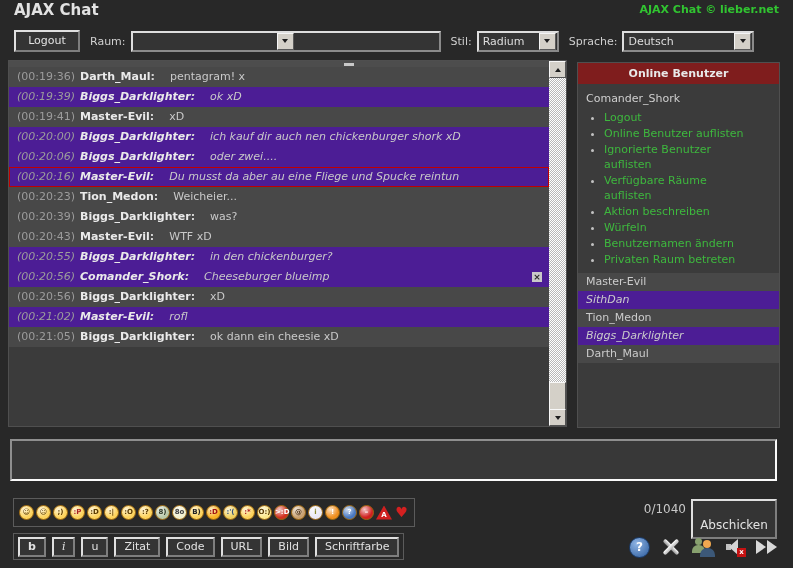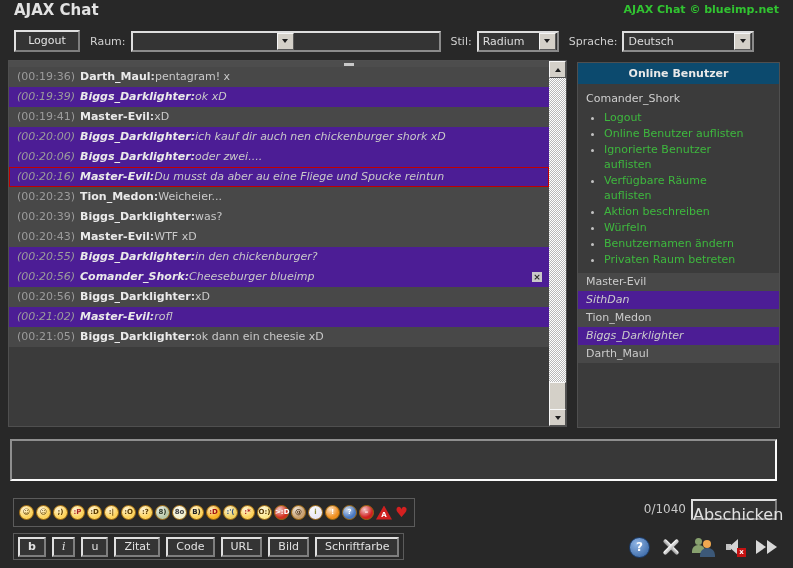--- a/index.html
+++ b/index.html
@@ -46,21 +46,21 @@
   .messages{position:absolute;left:0;top:0;right:17px;bottom:0;overflow:hidden;}
   .partial-row{height:6px;background:#4d4d4d;overflow:hidden;position:relative;}
   .frag{position:absolute;left:335px;top:2px;width:10px;height:3px;background:#c8c8c8;}
   .msg-row{height:20px;line-height:20px;padding-left:8px;white-space:nowrap;position:relative;box-sizing:border-box;}
   .shade-L{background:#484848;}
   .shade-D{background:#4c1d95;font-style:italic;}
   .highlighted{box-shadow:inset 0 0 0 1px #c00000;}
   .time{color:#9c9c9c;margin-right:5px;}
   .uname{font-weight:bold;color:#eaeaea;}
   .uname::after{content:":";font-weight:bold;color:#d5d5d5;}
-  .mtext{color:#c9c9c9;margin-left:0;}
+  .mtext{color:#c9c9c9;margin-left:15px;}
   .del{
     display:none;position:absolute;right:7px;top:5px;width:10px;height:10px;
     background:#c9c9c9;color:#2a2a2a;font-size:9px;line-height:10px;text-align:center;
     font-weight:bold;cursor:pointer;
   }
   .del.visible{display:block;}
   
   .scrollbar{position:absolute;right:0;top:0;bottom:0;width:17px;background:#b8b8b8;}
   .sb-track{
     position:absolute;left:0;right:0;top:17px;bottom:17px;background-color:#b8b8b8;
@@ -77,21 +77,21 @@
   .sb-up{top:0;} .sb-down{bottom:0;}
   .sb-thumb{
     position:absolute;left:0;right:0;bottom:14px;height:30px;background:#d4d0c8;box-sizing:border-box;
     border:1px solid;border-color:#f8f8f8 #525252 #525252 #f8f8f8;cursor:pointer;
   }
   
   .sidebar{
     position:absolute;left:577px;top:62px;width:203px;height:366px;box-sizing:border-box;
     background:#3b3b3b;border:1px solid #4f4f4f;
   }
-  .sb-header{height:21px;line-height:21px;background:#0c4a6e;text-align:center;font-weight:bold;color:#e8e8e8;}
+  .sb-header{height:21px;line-height:21px;background:#7f1d1d;text-align:center;font-weight:bold;color:#e8e8e8;}
   .current-user{padding:8px 8px 2px 8px;color:#cfcfcf;}
   ul.actions{margin:3px 0 6px 0;padding:0 10px 0 26px;}
   ul.actions li{color:#c2c2c2;line-height:15px;margin:0 0 1px 0;}
   ul.actions li span{color:#3eb83e;cursor:pointer;white-space:pre-line;}
   .user-row{height:18px;line-height:18px;padding-left:8px;color:#cbcbcb;cursor:pointer;}
   
   .msg-input{
     position:absolute;left:10px;top:439px;width:767px;height:42px;box-sizing:border-box;
     background:#383838;border:2px solid;border-color:#8f8f8f #fafafa #fafafa #8f8f8f;
     color:#ddd;font-family:inherit;font-size:12px;resize:none;outline:none;
@@ -104,21 +104,21 @@
     width:15px;height:15px;border-radius:50%;flex:0 0 auto;cursor:pointer;
     border:1px solid #9a6610;box-sizing:border-box;background-color:#fdd35c;
     background-image:radial-gradient(circle at 35% 28%,rgba(255,255,255,.75),rgba(255,255,255,0) 62%);
   }
   .emo span{display:block;text-align:center;font-size:7px;line-height:13px;color:#5a3a00;font-weight:bold;}
   .emo.shape-triangle{border-radius:0;border:none;clip-path:polygon(50% 0,100% 100%,0 100%);width:16px;height:14px;background-image:none;}
   .emo.shape-triangle span{line-height:18px;font-size:7px;}
   .emo.shape-plain{border:none;background:none !important;}
   .emo.shape-plain span{font-size:14px;line-height:14px;font-weight:normal;}
   .counter{position:absolute;right:107px;top:502px;font-size:12px;color:#c8c8c8;}
-  .send-btn{position:absolute;right:16px;top:499px;width:86px;height:21px;text-align:center;font-size:16px;line-height:13px;padding:7px 0;}
+  .send-btn{position:absolute;right:16px;top:499px;width:86px;height:21px;text-align:center;font-size:12px;line-height:13px;padding:18px 0;}
   
   .fmt-bar{
     position:absolute;left:13px;top:533px;height:27px;box-sizing:border-box;
     border:1px solid #5b5b5b;padding:2px 4px;display:flex;gap:6px;align-items:center;width:fit-content;
   }
   .fmt-btn{min-width:14px;text-align:center;}
   .fmt-bold{font-weight:bold;}
   .fmt-italic{font-style:italic;font-family:"DejaVu Serif","Liberation Serif",serif;}
   
   .action-icons{position:absolute;right:16px;top:535px;display:flex;gap:10px;align-items:center;height:24px;}
@@ -141,21 +141,21 @@
   .icon-sound .spk-cone{position:absolute;left:4px;top:2px;width:0;height:0;border-top:8px solid transparent;border-bottom:8px solid transparent;border-right:9px solid #d4d4d4;}
   .icon-sound .mute-badge{position:absolute;right:0;bottom:0;width:9px;height:9px;background:#c41212;color:#fff;font-size:7px;line-height:9px;text-align:center;font-weight:bold;}
   .icon-ff{display:flex;gap:1px;cursor:pointer;align-items:center;}
   .icon-ff .tri{width:0;height:0;border-top:7px solid transparent;border-bottom:7px solid transparent;border-left:10px solid #d8d8d8;}
 </style>
 </head>
 <body>
 
 <div class="title-bar">
   <span class="app-title">AJAX Chat</span>
-  <a class="brand-link">AJAX Chat © blueimp.net</a>
+  <a class="brand-link">AJAX Chat © lieber.net</a>
 </div>
 
 <div class="toolbar">
   <button class="btn3d logout-btn">Logout</button>
   <span class="tb-label">Raum:</span>
   <span class="select sel-room">
     <span class="sel-text">Public</span>
     <span class="sel-btn">
         <span class="arr-down"></span>
       </span>

